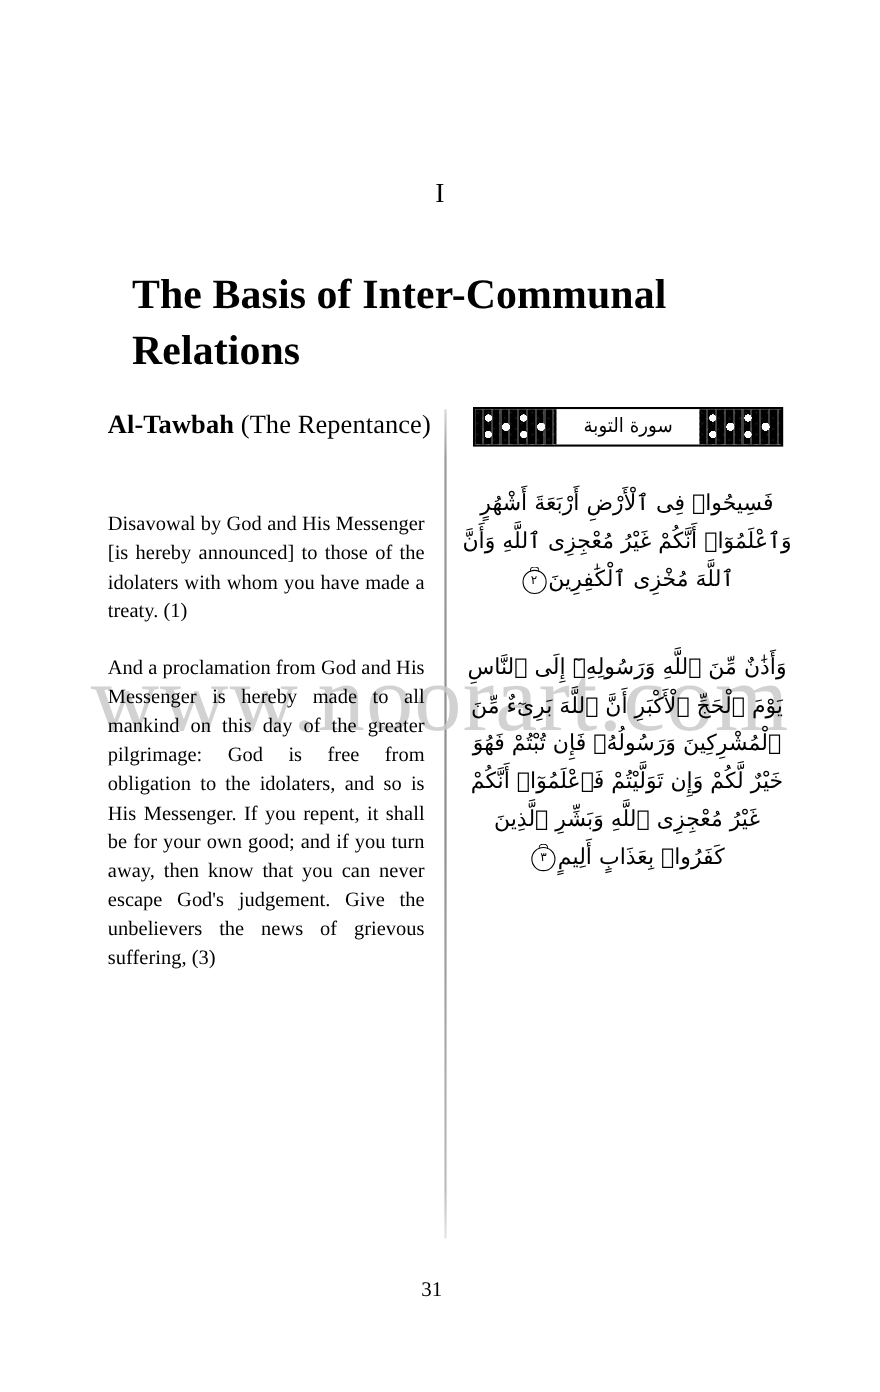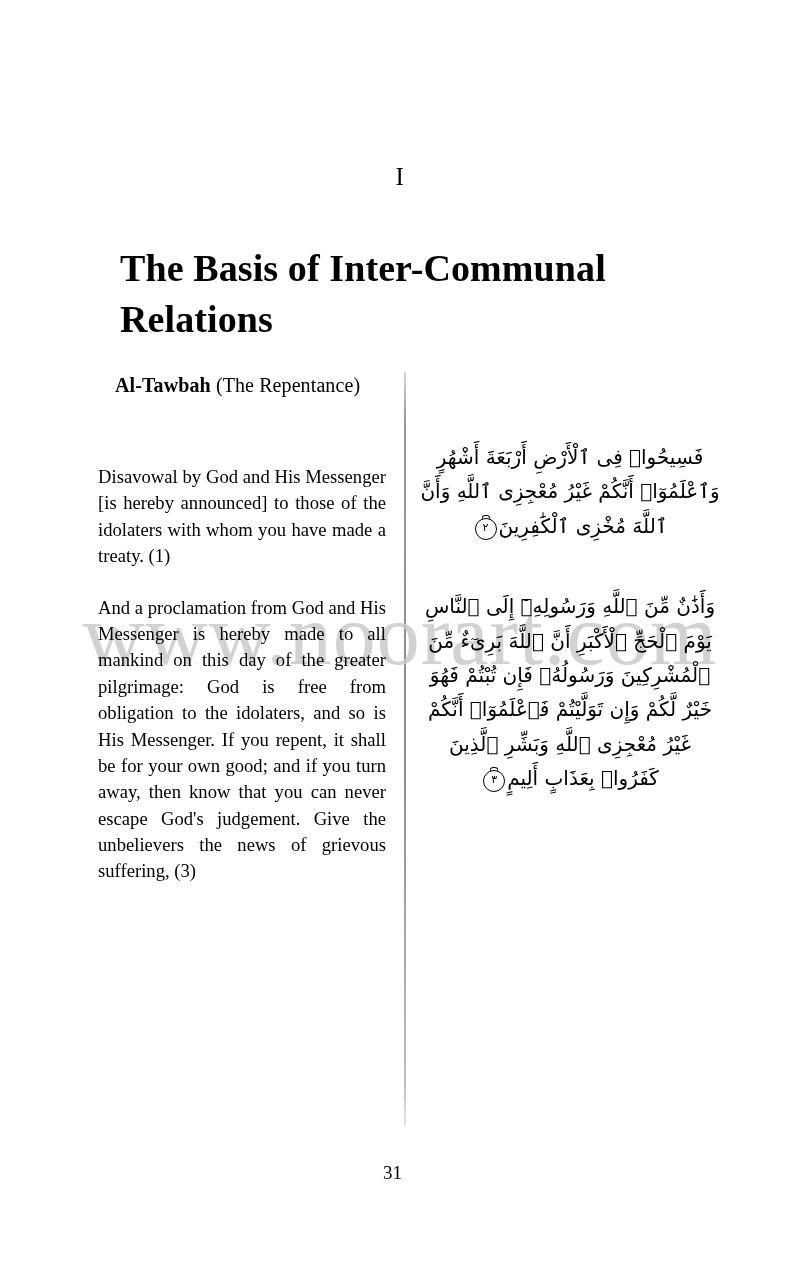--- a/index.html
+++ b/index.html
@@ -60,22 +60,22 @@
     width: 560px;
     font-size: 38px;
     line-height: 1.33;
     letter-spacing: 0.1px;
   }
 
   
   .surah-label {
     position: absolute;
     top: 374px;
-    left: 115px;
-    font-size: 20px;
+    left: 98px;
+    font-size: 24px;
     letter-spacing: 0.1px;
     white-space: nowrap;
   }
   .surah-label .name {
     font-weight: bold;
   }
 
   
   .banner {
     position: absolute;
@@ -228,20 +228,27 @@
   <div class="watermark">www.noorart.com</div>
 
   <div class="chapter-number">I</div>
   <h1 class="chapter-title">The Basis of Inter-Communal Relations</h1>
 
   <div class="surah-label">
     <span class="name">Al-Tawbah</span>
     <span>(The Repentance)</span>
   </div>
 
+  <div class="banner">
+    <div class="banner-orn left"></div>
+    <div class="banner-center">
+      <span class="banner-arabic">سورة التوبة</span>
+    </div>
+    <div class="banner-orn right"></div>
+  </div>
 
   <div class="divider"></div>
 
   <div class="col-english">
     <p class="para">Disavowal by God and His Messenger [is hereby announced] to those of the idolaters with whom you have made a treaty. (1)</p>
     <p class="para">And a proclamation from God and His Messenger is hereby made to all mankind on this day of the greater pilgrimage: God is free from obligation to the idolaters, and so is His Messenger. If you repent, it shall be for your own good; and if you turn away, then know that you can never escape God's judgement. Give the unbelievers the news of grievous suffering, (3)</p>
   </div>
 
   <div class="col-arabic">
     <div class="ayah-block">

